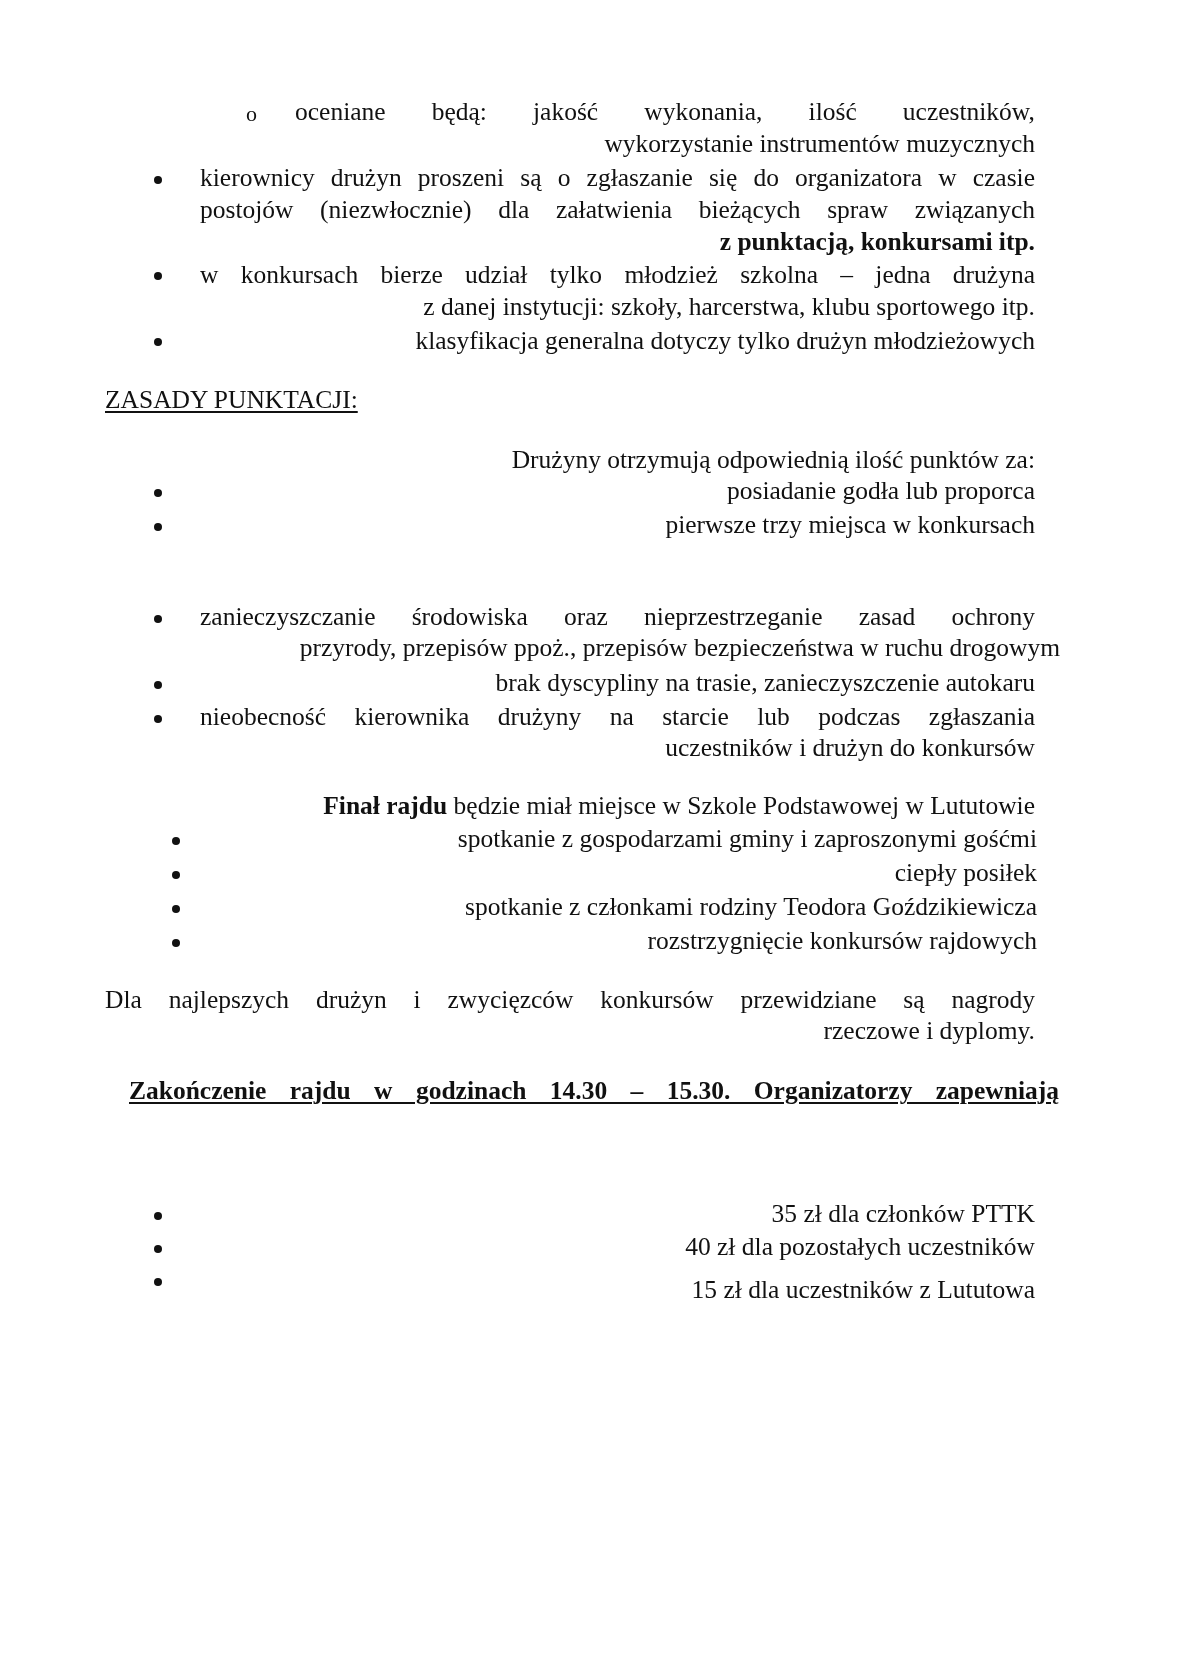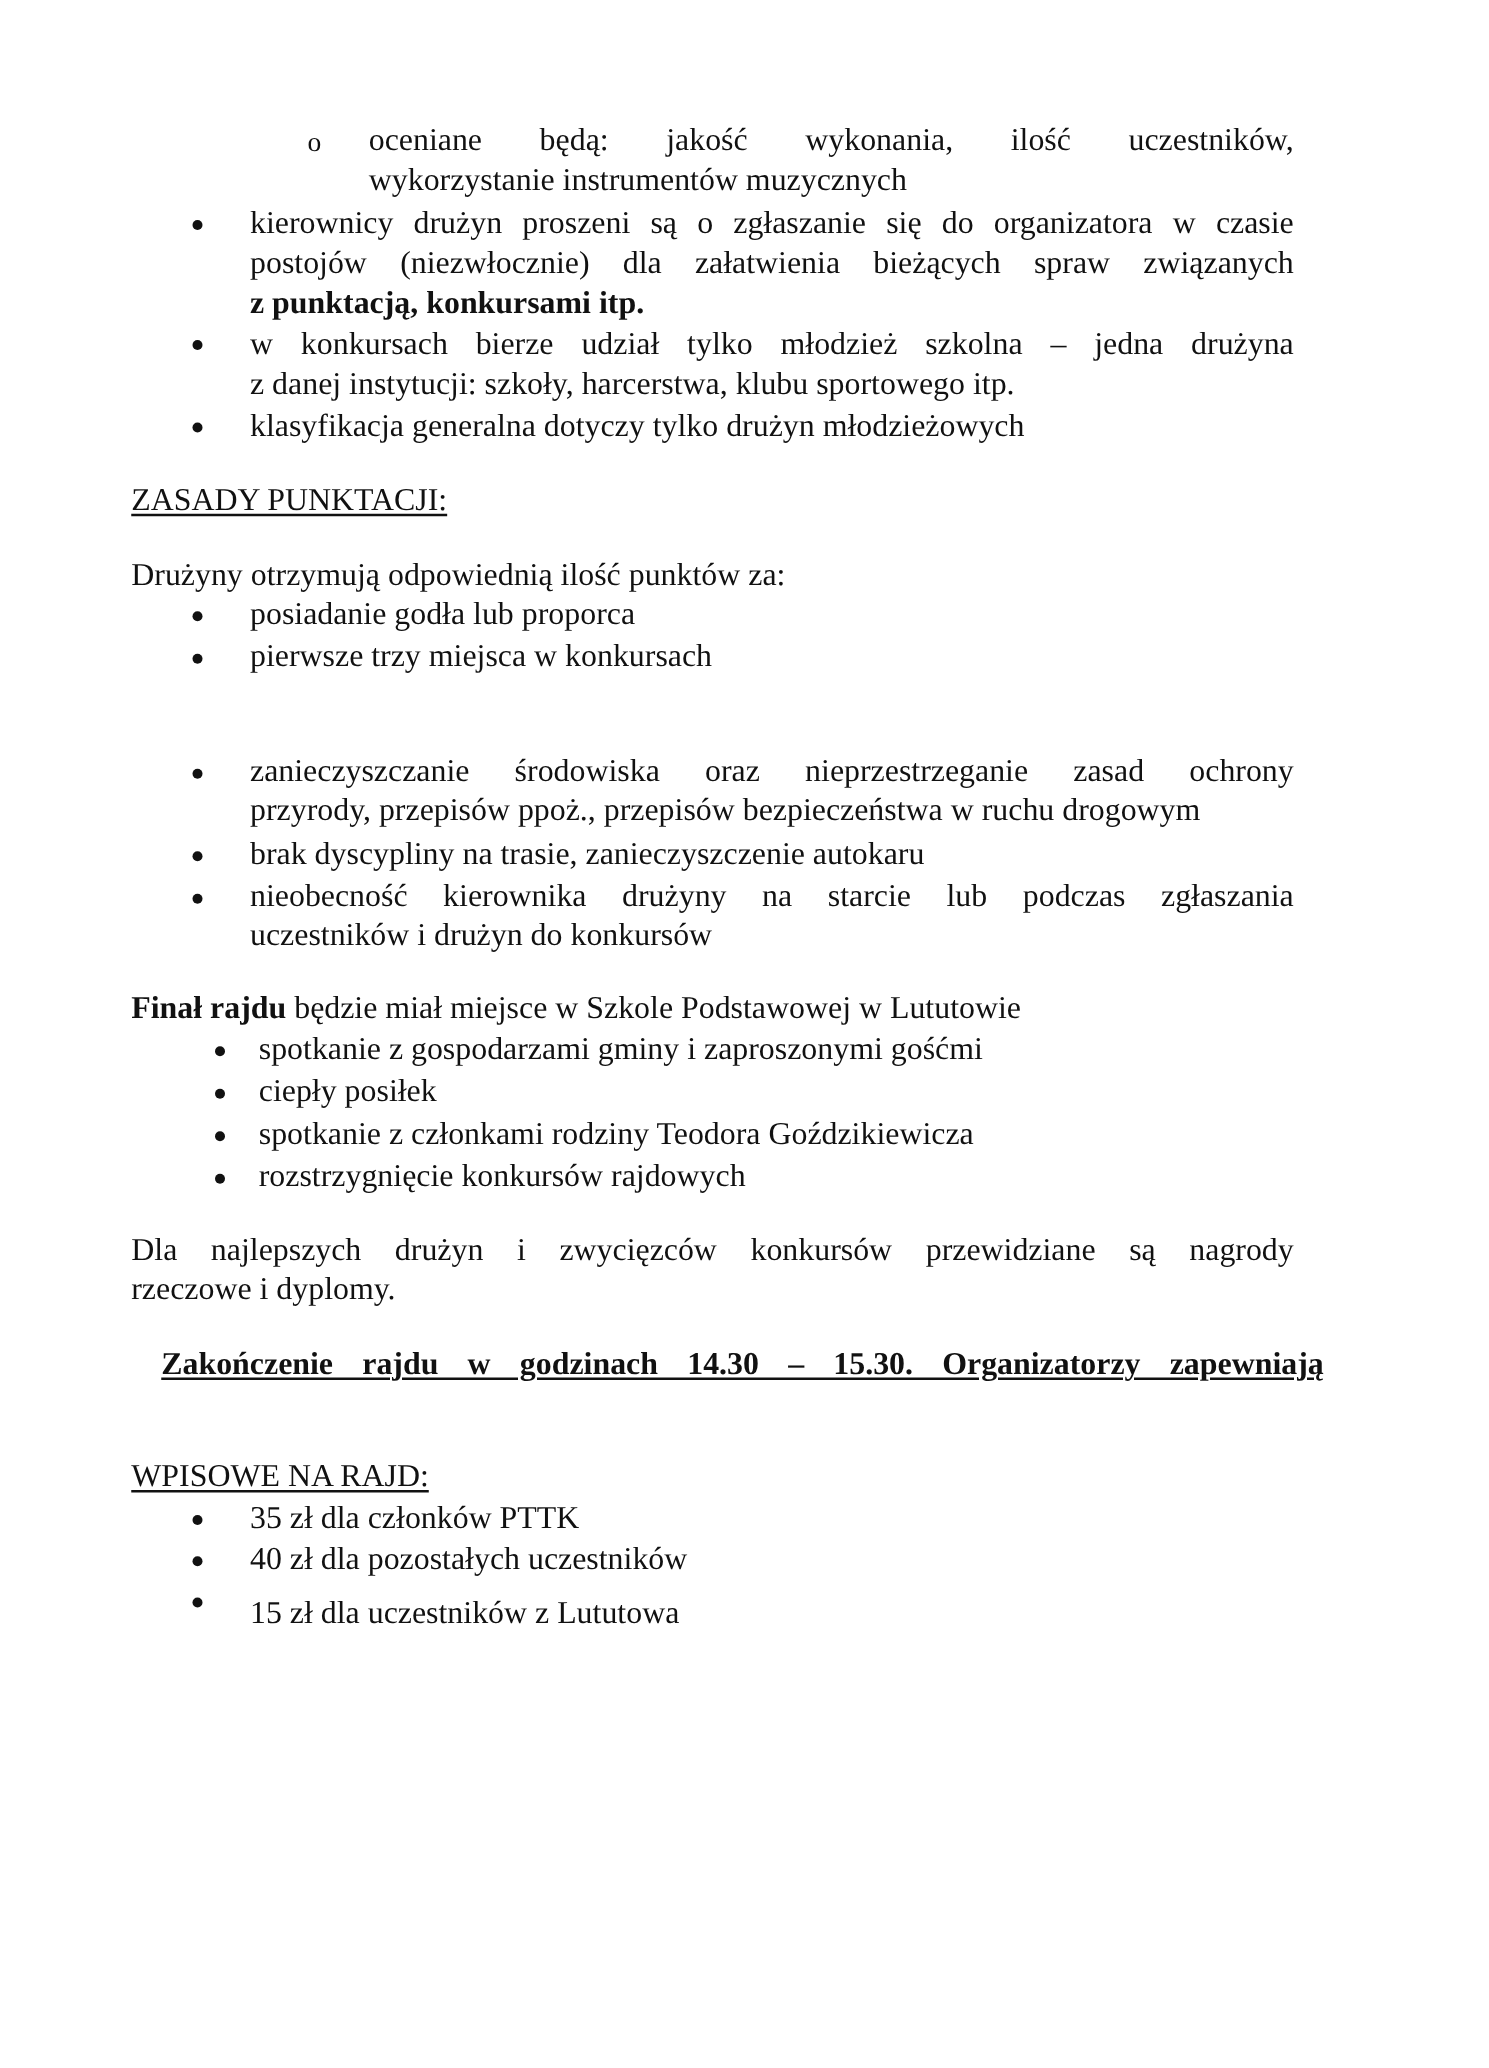--- a/index.html
+++ b/index.html
@@ -27,21 +27,21 @@
     .block {
       position: absolute;
       left: 105px;
       width: 930px;
     }
     .line-just {
       text-align: justify;
       text-align-last: justify;
     }
     .line-left {
-      text-align: left;
+      text-align: right;
     }
     .heading {
       font-weight: normal;
       text-decoration: underline;
       text-decoration-thickness: 2px;
       text-underline-offset: 3px;
     }
     .bullet {
       position: absolute;
       width: 8px;
@@ -121,23 +121,20 @@
   <span class="bullet" style="left:172px; top:905px;"></span>
   <div class="block line-left" style="left:207px; width:830px; top:891px;">spotkanie z członkami rodziny Teodora Goździkiewicza</div>
   <span class="bullet" style="left:172px; top:939px;"></span>
   <div class="block line-left" style="left:207px; width:830px; top:925px;">rozstrzygnięcie konkursów rajdowych</div>
 
   <div class="block line-just" style="top:984px;">Dla najlepszych drużyn i zwycięzców konkursów przewidziane są nagrody</div>
   <div class="block line-left" style="top:1015px;">rzeczowe i dyplomy.</div>
 
   <div class="block line-just bold-under" style="top:1075px;">Zakończenie rajdu w godzinach 14.30 – 15.30. Organizatorzy zapewniają</div>
 
-  <div class="block" style="top:1165px;">
-    <span class="heading">WPISOWE NA RAJD:</span>
-  </div>
 
   <span class="bullet" style="left:154px; top:1212px;"></span>
   <div class="block line-left" style="left:200px; width:835px; top:1198px;">35 zł dla członków PTTK</div>
   <span class="bullet" style="left:154px; top:1245px;"></span>
   <div class="block line-left" style="left:200px; width:835px; top:1231px;">40 zł dla pozostałych uczestników</div>
   <span class="bullet" style="left:154px; top:1278px;"></span>
   <div class="block line-left" style="left:200px; width:835px; top:1264px;margin-top:10px;">15 zł dla uczestników z Lututowa</div>
 
 </div>
 

